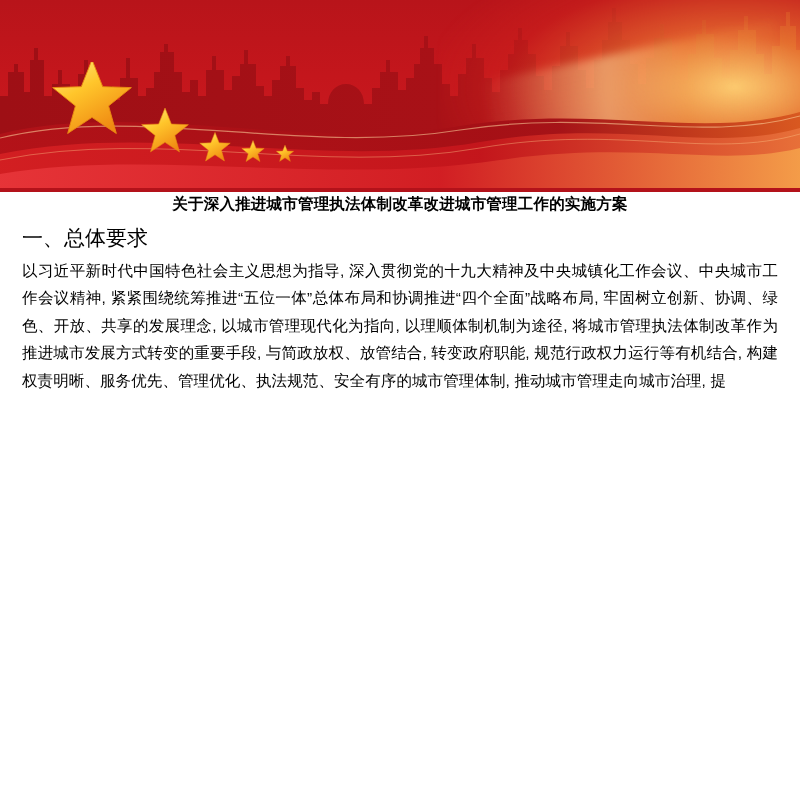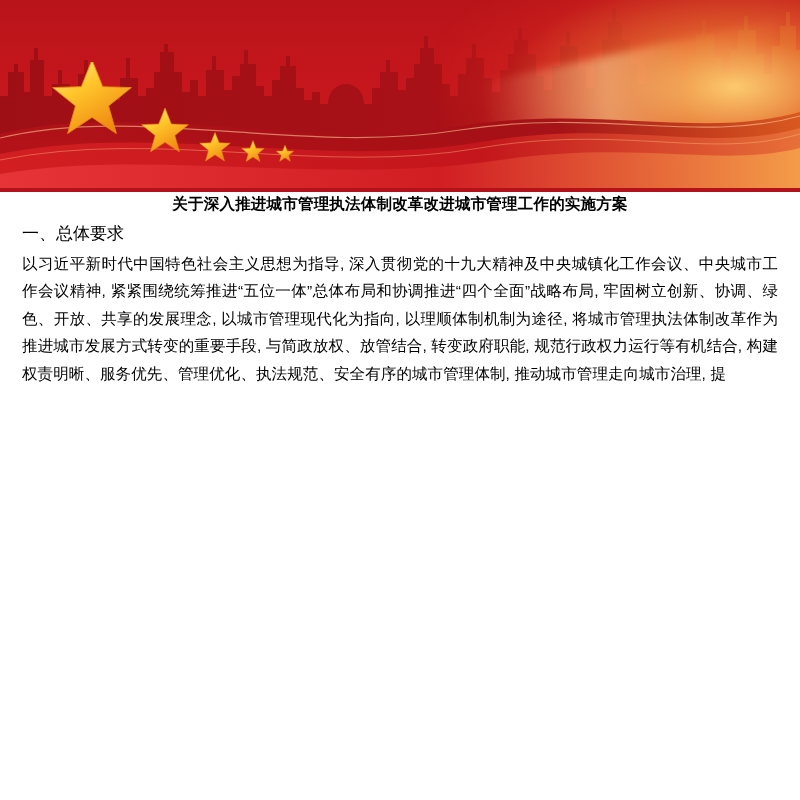--- a/index.html
+++ b/index.html
@@ -126,21 +126,21 @@
   }
   .para {
     font-size: 15.5px;
     color: #000000;
     line-height: 1.78;
     margin: 0;
     text-align: justify;
     letter-spacing: 0.1px;
   }
   .heading {
-    font-size: 17px;
+    font-size: 21px;
     color: #000000;
     line-height: 1.78;
     margin: 0;
     font-weight: normal;
   }
   .subheading {
     font-size: 15.5px;
     color: #000000;
     line-height: 1.78;
     margin: 0;

